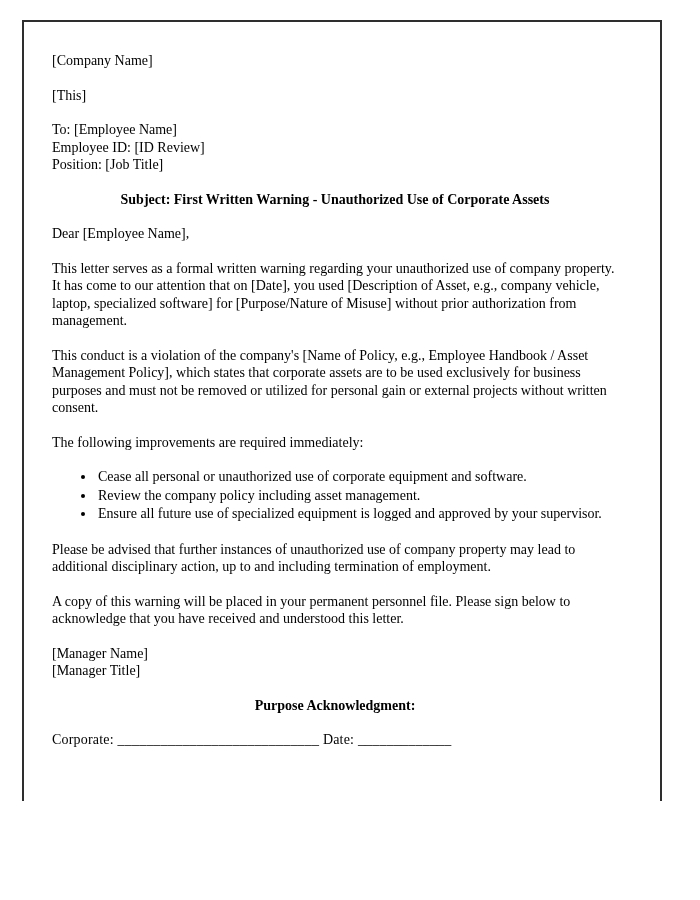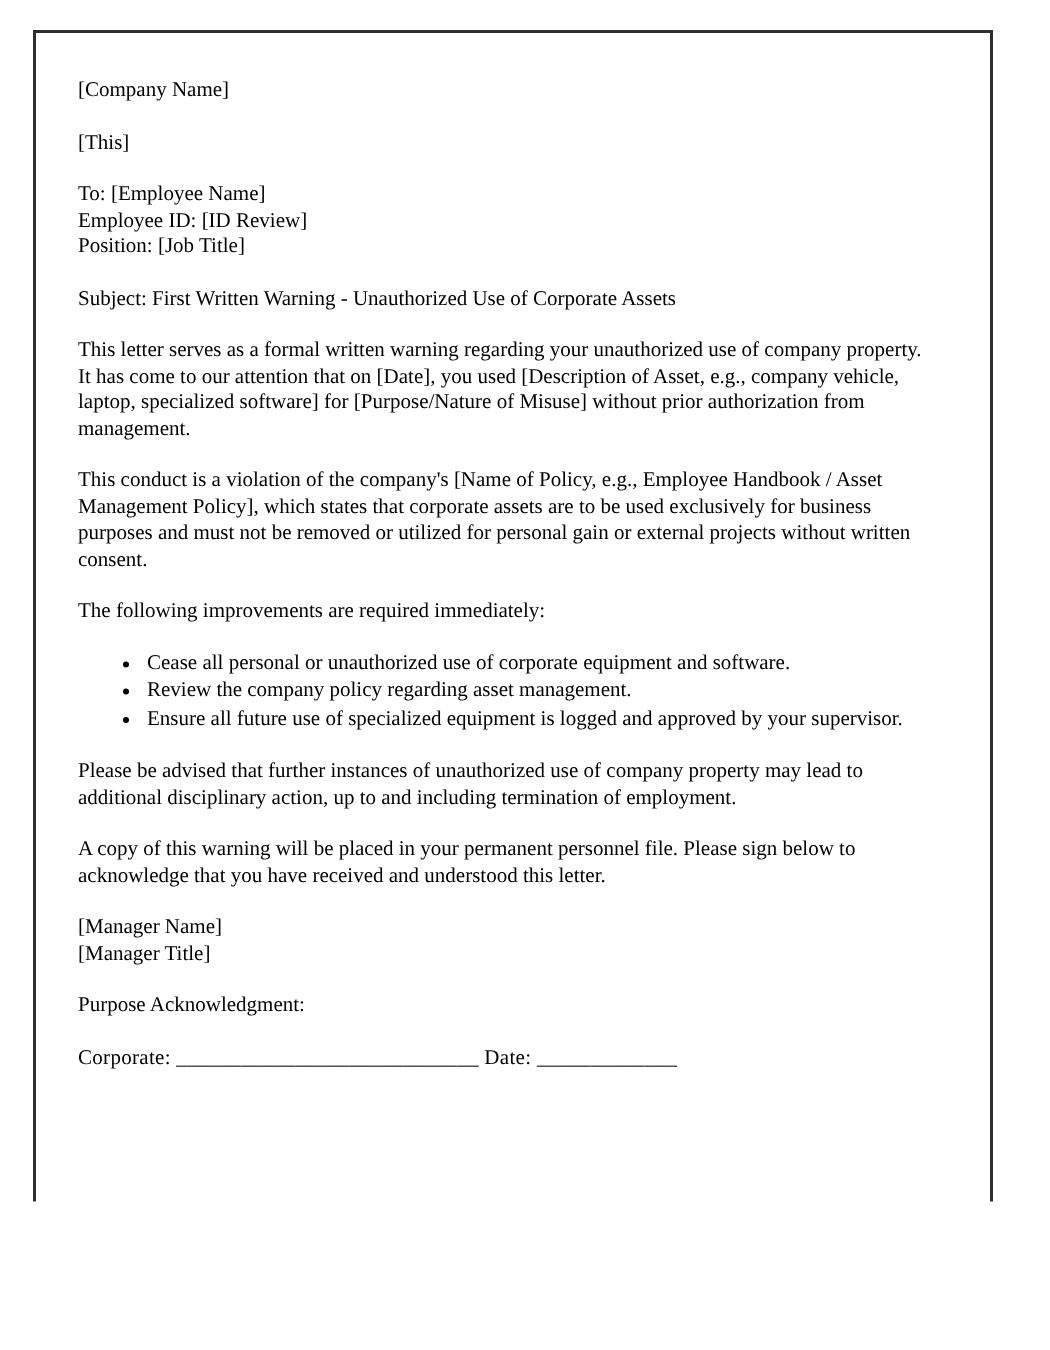--- a/index.html
+++ b/index.html
@@ -37,21 +37,21 @@
   .letter-frame div.line-block {
     margin: 0 0 17px 0;
     font-size: 14px;
     line-height: 17.5px;
   }
   .line-block div {
     font-size: 14px;
     line-height: 17.5px;
     font-family: Liberation Serif, serif;
   }
-  .bold { font-weight: normal; }
+  .bold { font-weight: bold; text-align: center; }
   ul.req-list {
     margin: 0 0 17px 0;
     padding-left: 44px;
     font-size: 14px;
     line-height: 18.5px;
   }
   ul.req-list li {
     margin: 0;
     padding-left: 2px;
   }
@@ -72,30 +72,31 @@
     <p>[This]</p>
 
     <div class="line-block">
       <div>To: [Employee Name]</div>
       <div>Employee ID: [ID Review]</div>
       <div>Position: [Job Title]</div>
     </div>
 
     <p class="bold">Subject: First Written Warning - Unauthorized Use of Corporate Assets</p>
 
+    <p>Dear [Employee Name],</p>
 
     <p>This letter serves as a formal written warning regarding your unauthorized use of company property. It has come to our attention that on [Date], you used [Description of Asset, e.g., company vehicle, laptop, specialized software] for [Purpose/Nature of Misuse] without prior authorization from management.</p>
 
     <p>This conduct is a violation of the company's [Name of Policy, e.g., Employee Handbook / Asset Management Policy], which states that corporate assets are to be used exclusively for business purposes and must not be removed or utilized for personal gain or external projects without written consent.</p>
 
     <p>The following improvements are required immediately:</p>
 
     <ul class="req-list">
       <li>Cease all personal or unauthorized use of corporate equipment and software.</li>
-      <li>Review the company policy regarding asset management.</li>
+      <li>Review the company policy including asset management.</li>
       <li>Ensure all future use of specialized equipment is logged and approved by your supervisor.</li>
     </ul>
 
     <p>Please be advised that further instances of unauthorized use of company property may lead to additional disciplinary action, up to and including termination of employment.</p>
 
     <p>A copy of this warning will be placed in your permanent personnel file. Please sign below to acknowledge that you have received and understood this letter.</p>
 
 
     <div class="line-block">
       <div>[Manager Name]</div>

